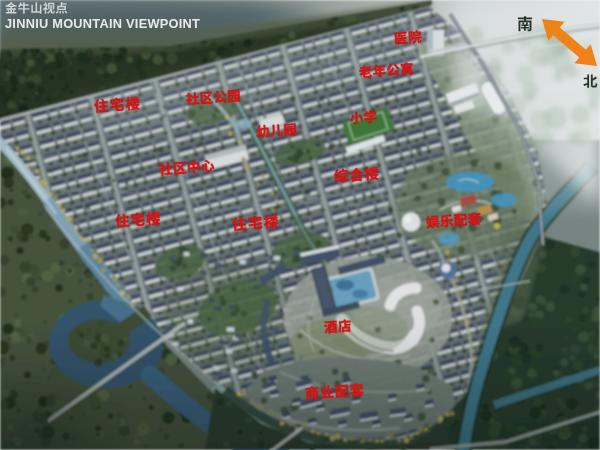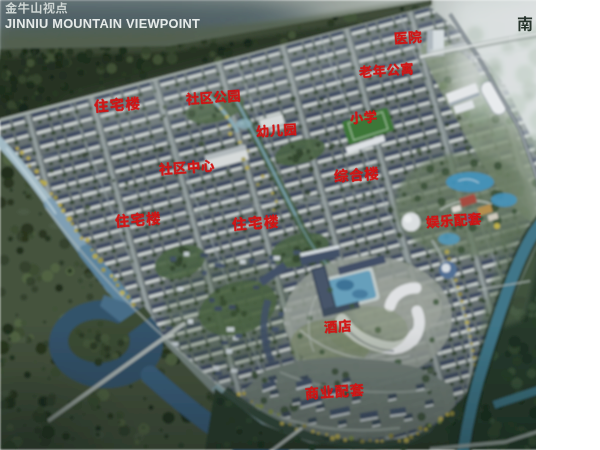--- a/index.html
+++ b/index.html
@@ -1,14 +1,14 @@
 <!DOCTYPE html>
 <html><head><meta charset="utf-8"><style>
 html,body{margin:0;padding:0;}
-#c{width:536px;height:450px;overflow:hidden;position:relative;font-family:"Liberation Sans",sans-serif;}
+#c{width:600px;height:450px;overflow:hidden;position:relative;font-family:"Liberation Sans",sans-serif;}
 </style></head><body>
 <div id="c"><svg xmlns="http://www.w3.org/2000/svg" width="600" height="450" viewBox="0 0 600 450">
       <defs>
 <linearGradient id="sky" x1="0" y1="0" x2="1" y2="0">
  <stop offset="0" stop-color="#6f7d81"></stop>
           <stop offset="0.3" stop-color="#7d8b88"></stop>
  <stop offset="0.58" stop-color="#a6afa8"></stop>
           <stop offset="0.8" stop-color="#d4dbd9"></stop>
           <stop offset="1" stop-color="#e9eeec"></stop>
 </linearGradient>

